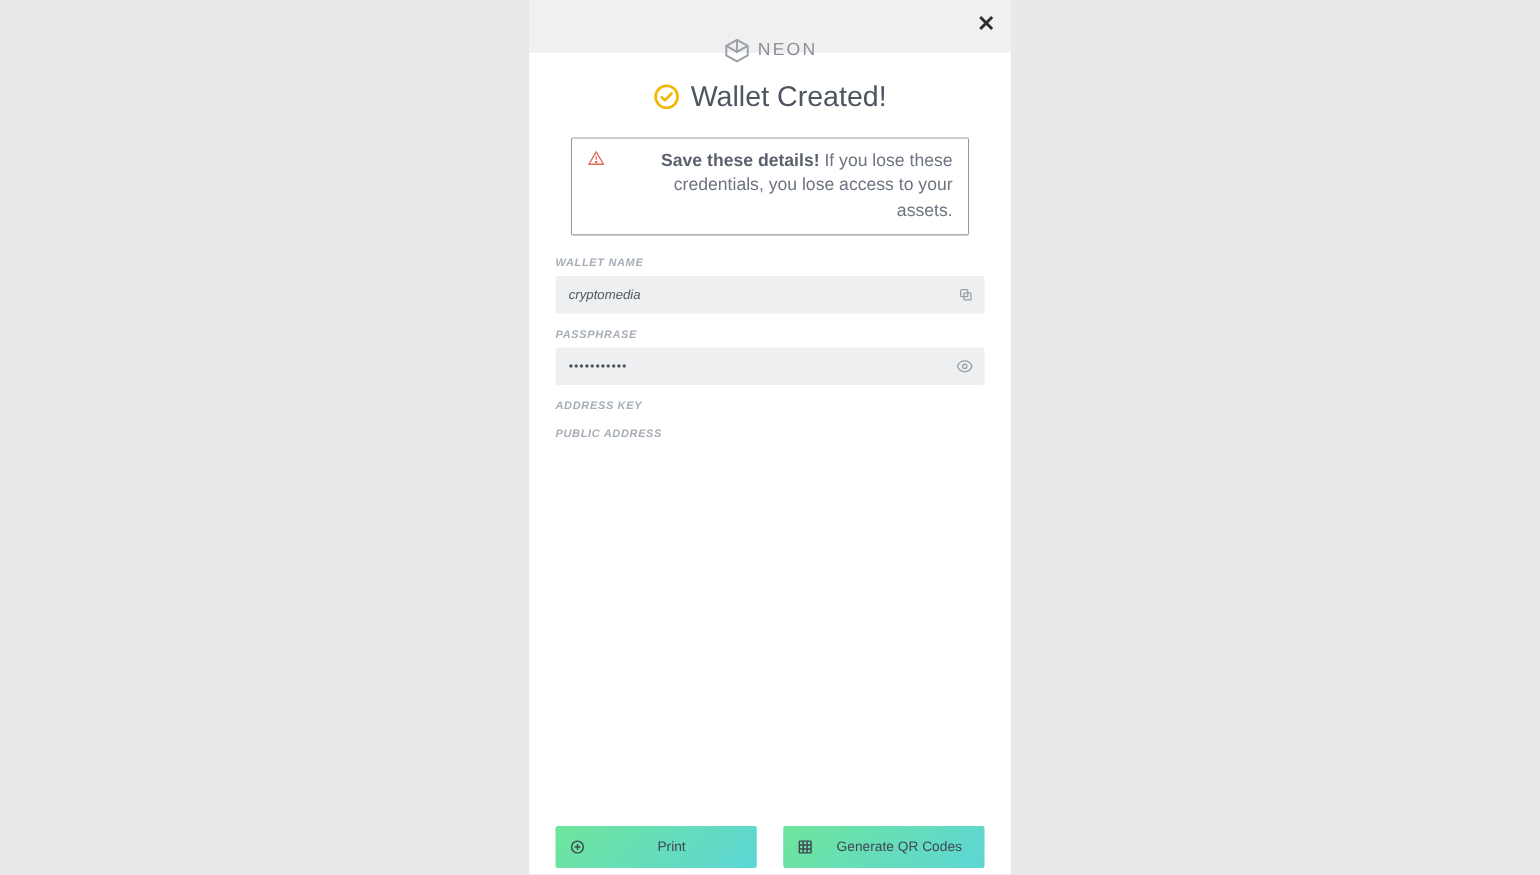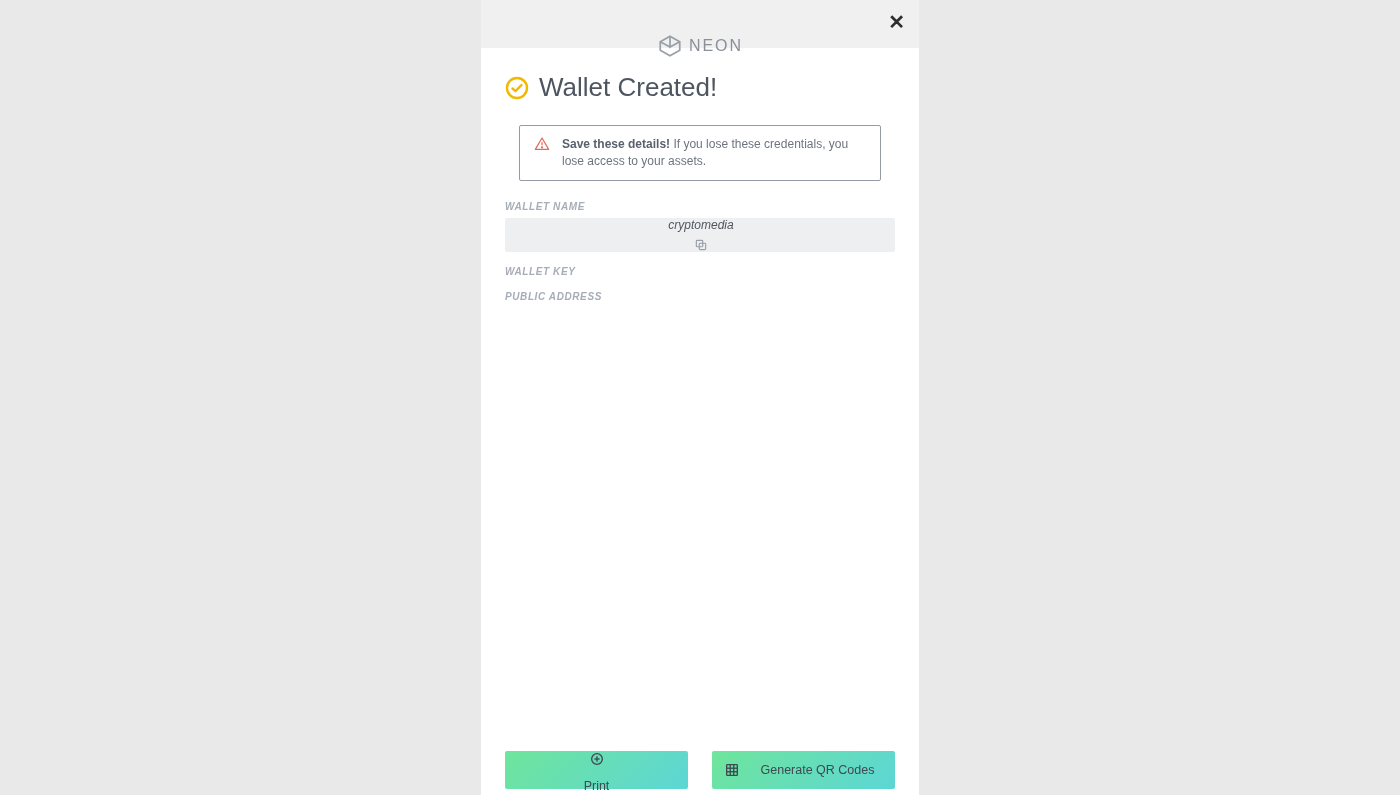--- a/index.html
+++ b/index.html
@@ -49,43 +49,44 @@
     line-height: 1;
   }
   .content {
     padding: 20px 24px 0 24px;
     flex: 1;
     overflow: hidden;
   }
   .title-row {
     display: flex;
     align-items: center;
-    justify-content: flex-start;
+    justify-content: center;
     gap: 10px;
     margin-top: 4px;
     margin-bottom: 22px;
   }
   .title-text {
     font-size: 26px;
     color: #4d5560;
     font-weight: 400;
   }
   .warning-box {
     border: 1px solid #969ca6;
     border-radius: 2px;
     padding: 10px 14px;
     display: flex;
     align-items: flex-start;
     gap: 12px;
     margin: 0 14px 20px 14px;
   }
   .warning-text {
-    font-size: 12px;
+    font-size: 16px;
     color: #6d7480;
     line-height: 1.4;
+    text-align: right;
   }
   .warning-text b {
     color: #5a616d;
     font-weight: 700;
   }
   .field-group {
     margin-bottom: 14px;
     font-style: italic;
   }
   .field-label {
@@ -96,21 +97,20 @@
     margin-bottom: 6px;
   }
   .field-box {
     background: #eeeff0;
     border-radius: 2px;
     height: 34px;
     display: flex;
     align-items: center;
     padding: 0 10px 0 12px;
     position: relative;
-    flex-direction: column;
   }
   .field-value {
     font-size: 12px;
     color: #50565e;
     flex: 1;
     white-space: nowrap;
     overflow: hidden;
     text-overflow: ellipsis;
   }
   .field-value.mask {
@@ -136,21 +136,20 @@
     cursor: pointer;
     display: flex;
     align-items: center;
     padding: 0 12px;
     gap: 12px;
     color: #404852;
     font-size: 12.5px;
   }
   .action-btn.print {
     background: linear-gradient(135deg, #6fe59b 0%, #5cd6d6 100%);
-    flex-direction: column;
   }
   .action-btn.qr {
     background: linear-gradient(135deg, #6fe59b 0%, #5cd6d6 100%);
     justify-content: flex-end;
   }
   .action-btn .btn-label {
     flex: 1;
     text-align: center;
   }
   svg { display: block; }
@@ -209,23 +208,37 @@
           <span>
             <svg width="14" height="14" viewBox="0 0 24 24" fill="none" stroke="#9aa0a8" stroke-width="2">
               <rect x="9" y="9" width="11" height="11" rx="1.5"></rect>
               <rect x="4" y="4" width="11" height="11" rx="1.5"></rect>
             </svg>
           </span>
         </div>
       </div>
     </div>
 
-
-    <div class="field-group">
-      <div class="field-label">WALLET KEY</div>
+    <div class="field-group">
+      <div class="field-label">PASSPHRASE</div>
+      <div class="field-box">
+        <div class="field-value mask">•••••••••••</div>
+        <div class="field-action">
+          <span>
+            <svg width="16" height="16" viewBox="0 0 24 24" fill="none" stroke="#9aa0a8" stroke-width="1.8">
+              <path d="M2 12 C4 7 8 4.5 12 4.5 C16 4.5 20 7 22 12 C20 17 16 19.5 12 19.5 C8 19.5 4 17 2 12 Z"></path>
+              <circle cx="12" cy="12" r="3"></circle>
+            </svg>
+          </span>
+        </div>
+      </div>
+    </div>
+
+    <div class="field-group">
+      <div class="field-label">ADDRESS KEY</div>
     </div>
 
     <div class="field-group">
       <div class="field-label">PUBLIC ADDRESS</div>
     </div>
 
   </div>
 
   <div class="footer">
     <button class="action-btn print">

